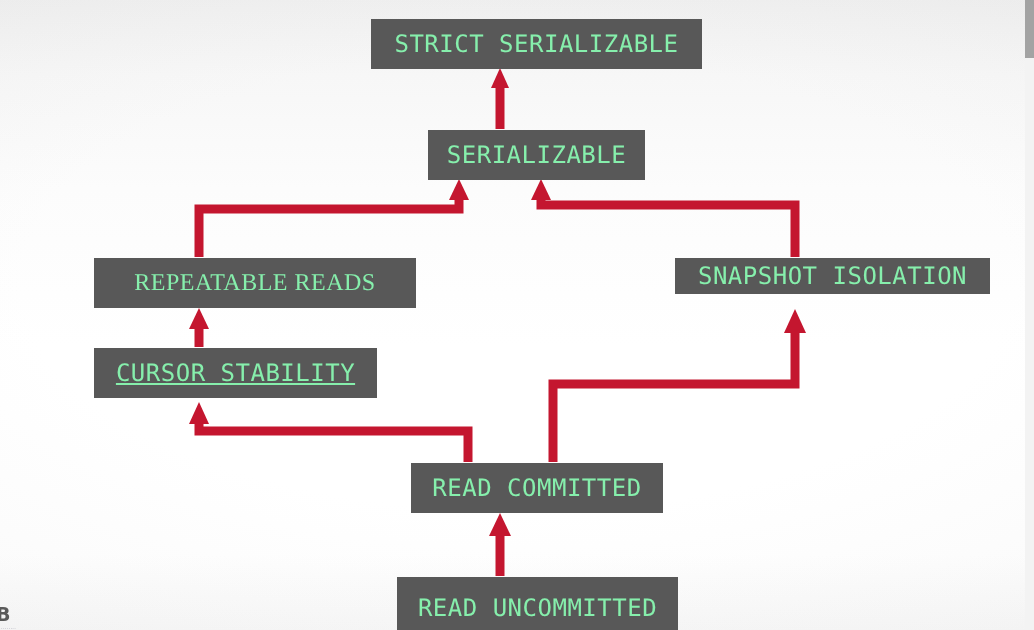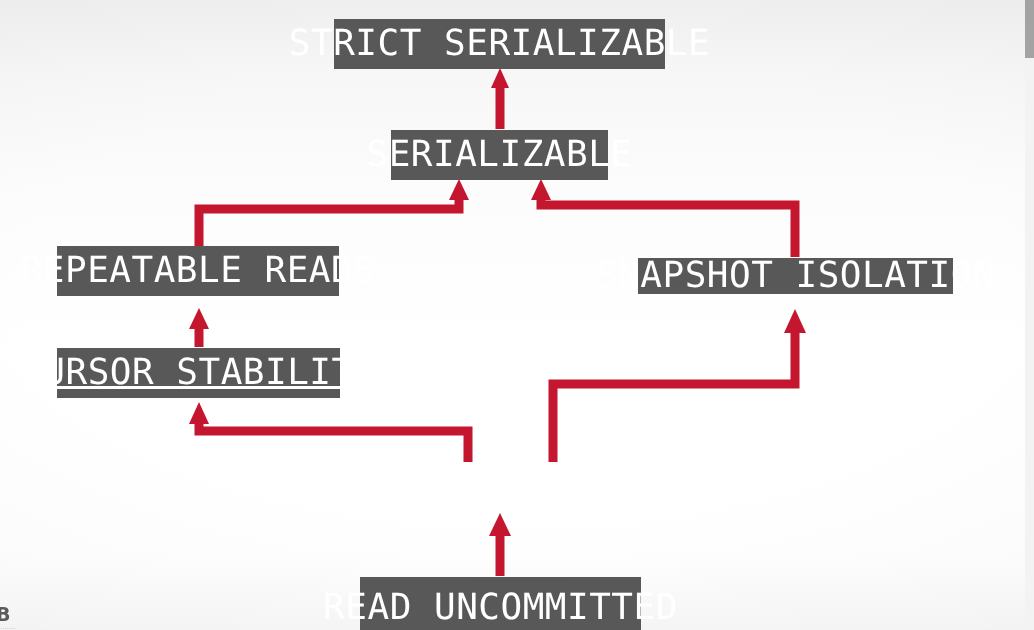--- a/index.html
+++ b/index.html
@@ -28,33 +28,34 @@
   }
   #diagram {
     position: absolute;
     left: 0; top: 0;
     width: 1034px;
     height: 630px;
   }
   .node {
     position: absolute;
     background: #585858;
-    color: #ffffff;
+    color: #86efac;
     display: flex;
     align-items: center;
     justify-content: center;
     letter-spacing: 0.5px;
     white-space: pre;
     font-weight: 400;
-    font-size: 36px;
+    font-size: 24px;
     line-height: 1;
     text-rendering: geometricPrecision;
     box-sizing: border-box;
     padding: 0 14px;
     z-index: 3;
+    margin-left: 37px;
   }
   
   #scrollbar-track {
     position: absolute;
     right: 0;
     top: 0;
     width: 9px;
     height: 630px;
     background: #f3f3f3;
     z-index: 6;
@@ -130,26 +131,27 @@
 
       <path d="M500,576 L500,527"></path>
       <polygon points="500,513 511,536 489,536" fill="#c4162f" stroke="none"></polygon>
     </g>
   </svg>
 
   <div class="node" style="left:334px; top:19px; width:331px; height:50px;">STRICT SERIALIZABLE</div>
 
   <div class="node" style="left:391px; top:130px; width:217px; height:50px;text-align:right;">SERIALIZABLE</div>
 
-  <div class="node" style="left:57px; top:246px; width:282px; height:50px;">REPEATABLE READS</div>
+  <div class="node" style="left:57px; top:258px; width:322px; height:50px;font-family:Liberation Serif, serif;">REPEATABLE READS</div>
 
   <div class="node" style="left:638px; top:258px; width:315px; height:36px;">SNAPSHOT ISOLATION</div>
 
   <div class="node" style="left:57px; top:348px; width:283px; height:50px;text-decoration:underline;">CURSOR STABILITY</div>
 
+  <div class="node" style="left:374px; top:463px; width:252px; height:50px;">READ COMMITTED</div>
 
   <div class="node" style="left:360px; top:577px; width:281px; height:62px;">READ UNCOMMITTED</div>
 
   <div id="watermark">
     <span id="watermark-mark">B</span>
     <span id="watermark-sub">........</span>
   </div>
 
   <div id="scrollbar-track"></div>
   <div id="scrollbar-thumb"></div>

